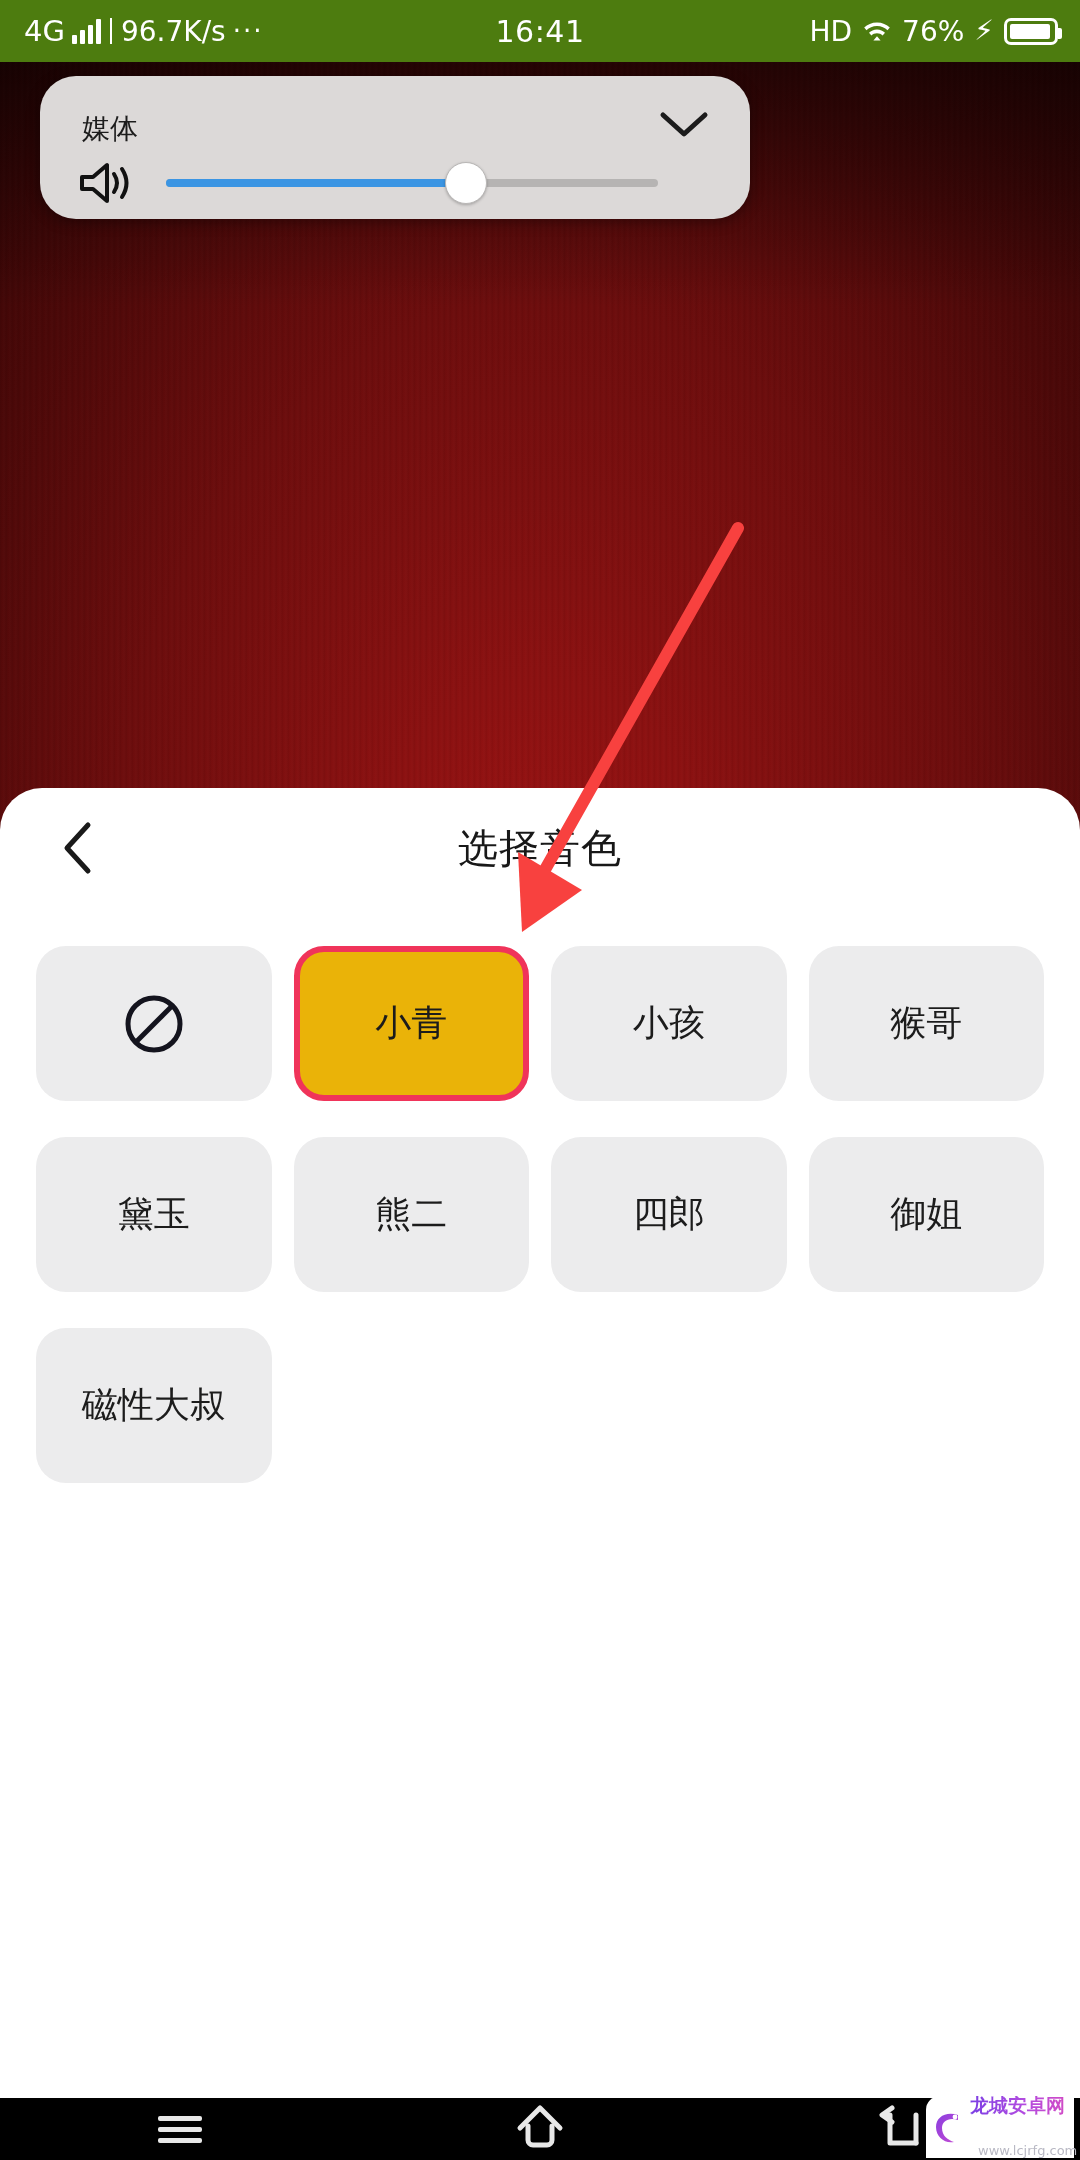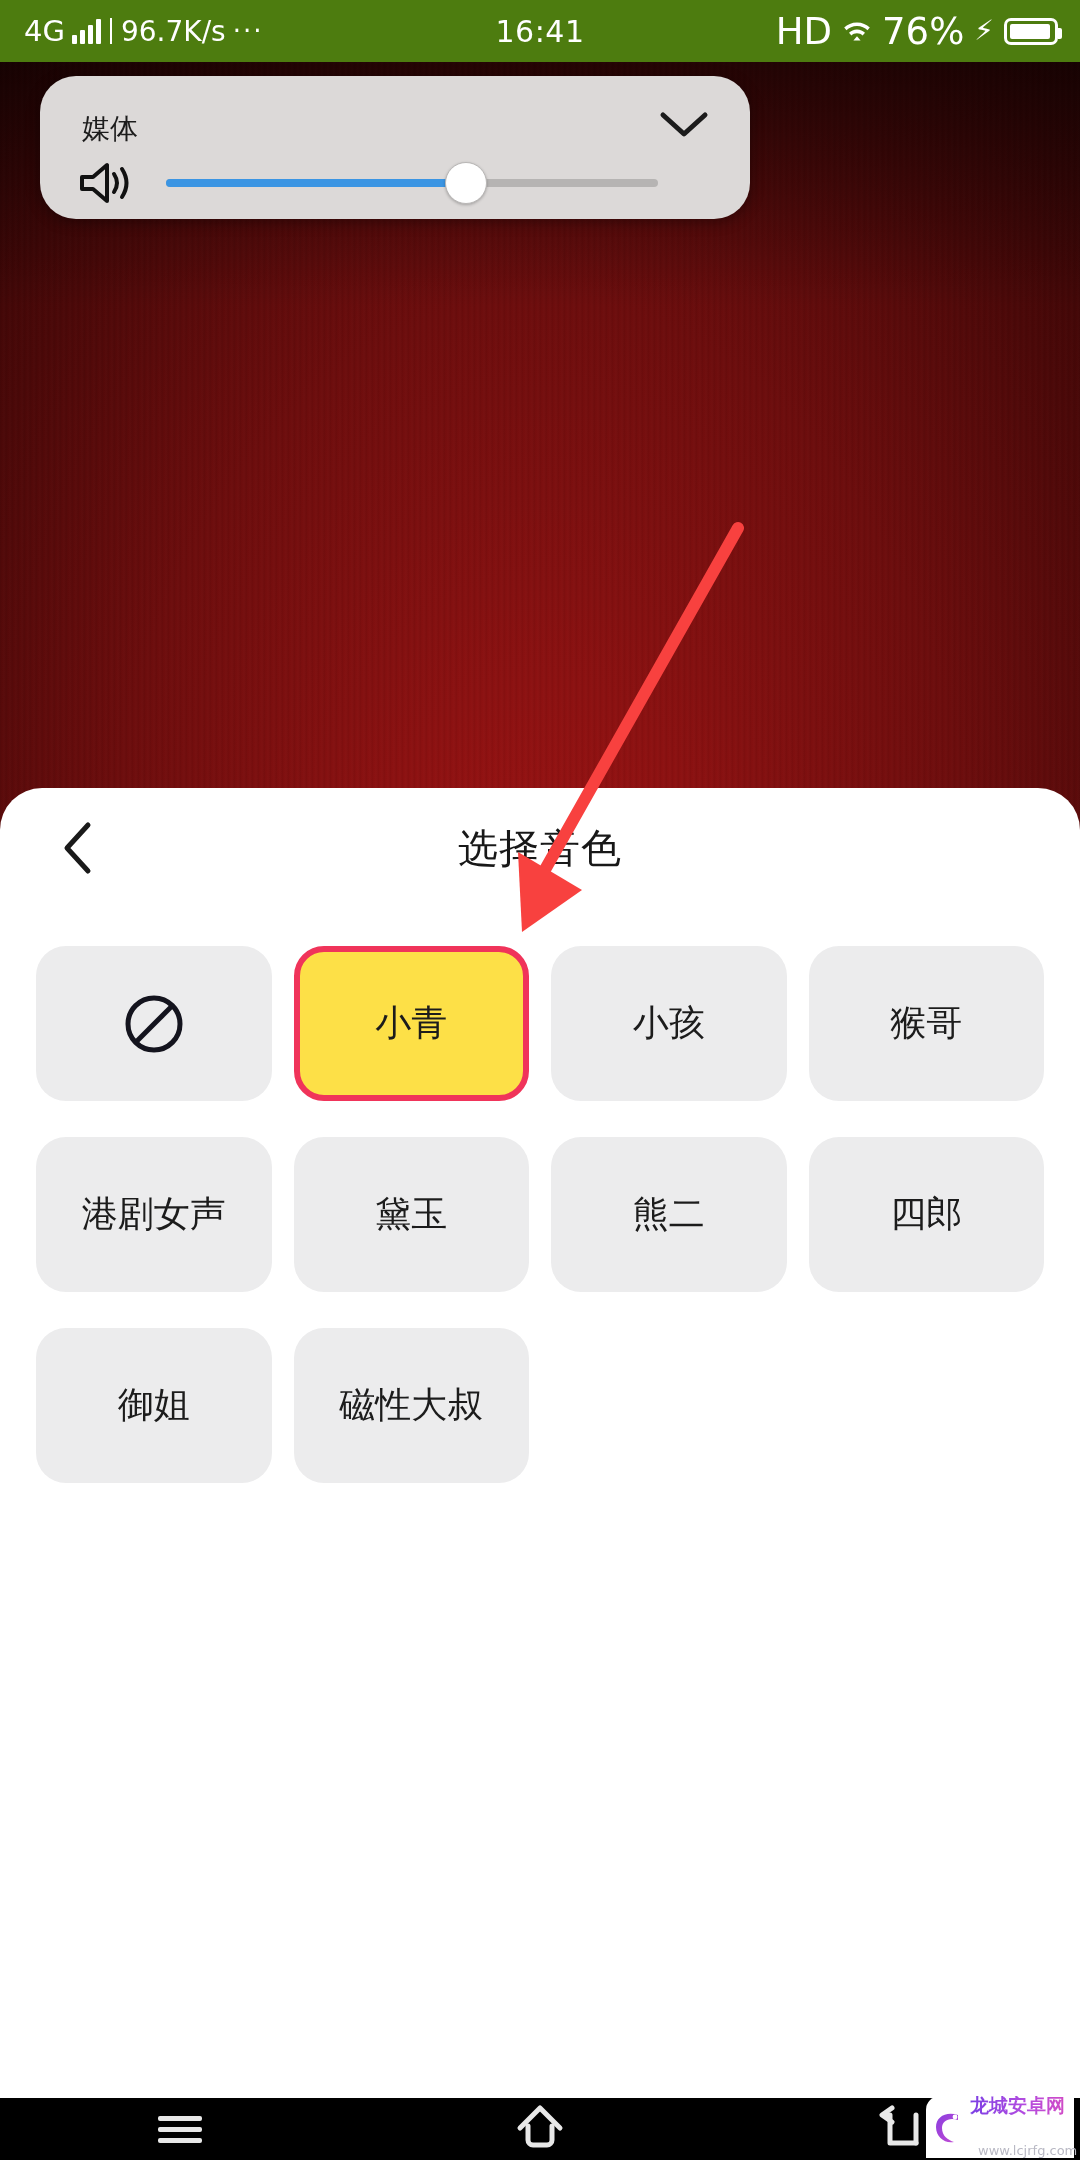--- a/index.html
+++ b/index.html
@@ -30,21 +30,21 @@
   }
   .sb-center {
     position:absolute; left:0; width:1080px;
     text-align:center;
     font-size:30px; letter-spacing:0.5px;
   }
   .sb-right {
     position:absolute; right:22px;
     display:flex; align-items:center; gap:10px;
   }
-  .sb-txt { font-size:37px; }
+  .sb-txt { font-size:28px; }
   .sb-4g  { font-size:29px; }
   .sb-speed { font-size:28px;text-align:center; }
   .sb-dots { font-size:26px; letter-spacing:2px; }
 
   .bars { display:flex; align-items:flex-end; gap:3px; height:26px; }
   .bars i { display:block; width:5px; background:#fff; border-radius:1px; }
   .bars i:nth-child(1){height:9px}
   .bars i:nth-child(2){height:14px}
   .bars i:nth-child(3){height:19px}
   .bars i:nth-child(4){height:25px}
@@ -170,21 +170,21 @@
   .voice-tile {
     height:155px;
     background:#ececed;
     border-radius:30px;
     display:flex; align-items:center; justify-content:center;
     font-size:36px; color:#1c1c1c;
     border:6px solid transparent;
   }
   .voice-tile.selected {
     border-color:#f0345a;
-    background:#fde047;
+    background:#eab308;
   }
   .no-voice-icon { width:62px; height:62px; }
 
   
   #navbar {
     position:absolute; bottom:0; left:0;
     width:1080px; height:62px;
     background:#000;
     display:flex; align-items:center; justify-content:space-around;
     z-index:20;
@@ -314,23 +314,20 @@
       </div>
 
       <div class="voice-tile">
         <span>小孩</span>
       </div>
 
       <div class="voice-tile">
         <span>猴哥</span>
       </div>
 
-      <div class="voice-tile">
-        <span>港剧女声</span>
-      </div>
 
       <div class="voice-tile">
         <span>黛玉</span>
       </div>
 
       <div class="voice-tile">
         <span>熊二</span>
       </div>
 
       <div class="voice-tile">

